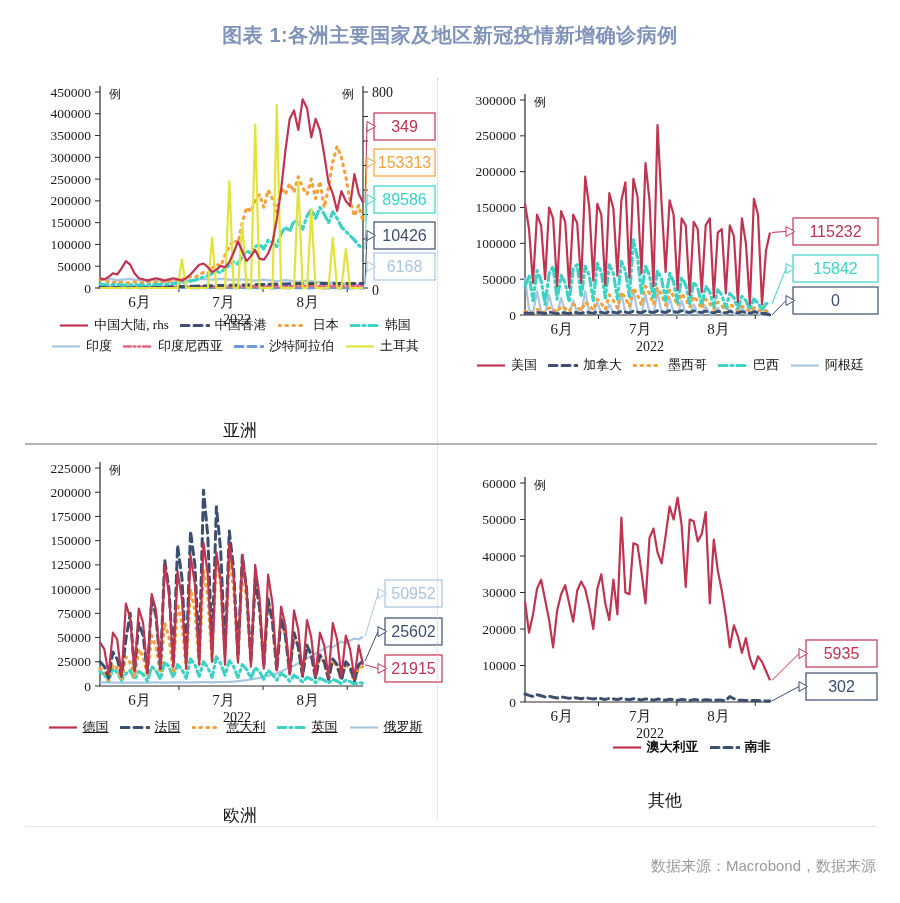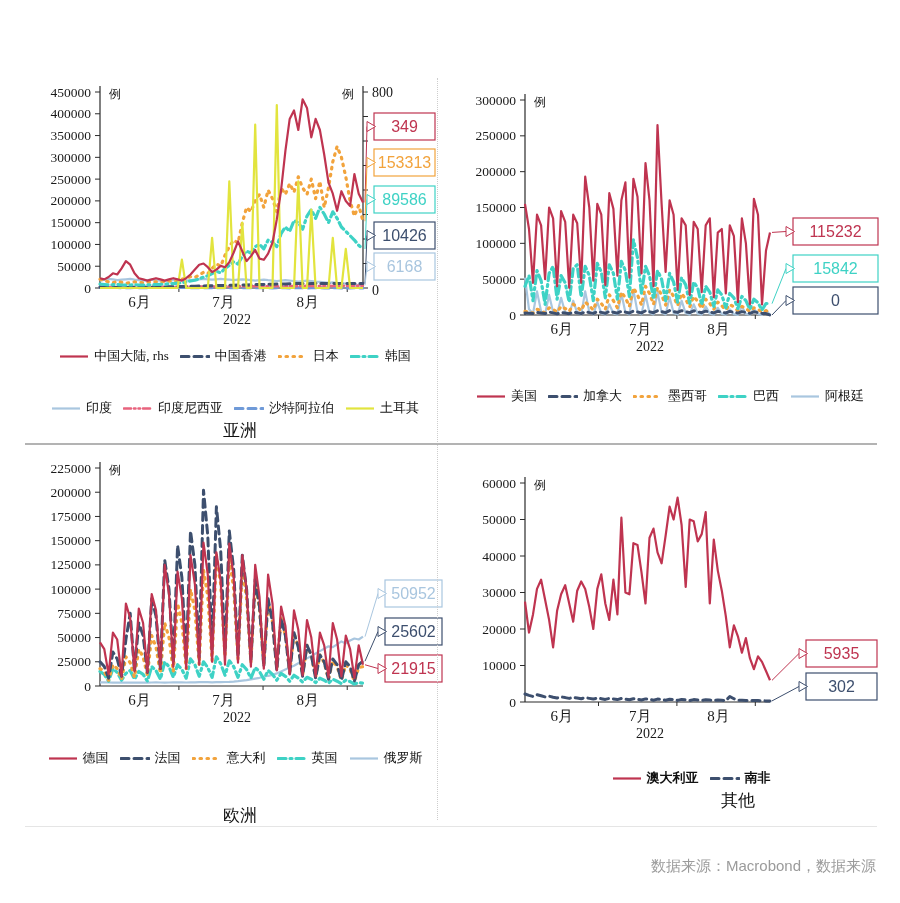--- a/index.html
+++ b/index.html
@@ -3,34 +3,35 @@
 <meta charset="utf-8">
 <style>
   html,body{margin:0;padding:0;background:#fff;}
   .page{position:relative;width:900px;height:903px;background:#fff;font-family:"Liberation Sans",sans-serif;overflow:hidden;}
   .fig-title{position:absolute;top:22px;left:0;right:0;text-align:center;font-size:20px;font-weight:bold;color:#8093b8;letter-spacing:.5px;}
   #charts-svg{position:absolute;left:0;top:0;}
   .divider-v{position:absolute;left:437px;top:78px;height:742px;width:0;border-left:1px dotted #cdcdcd;}
   .divider-h1{position:absolute;left:25px;right:23px;top:443px;border-top:2px solid #b3b3b3;}
   .divider-h2{position:absolute;left:25px;right:23px;top:826px;border-top:1px solid #e5e5e5;}
   .panel-title{position:absolute;width:180px;text-align:center;font-size:17px;color:#111;font-family:"Liberation Serif",serif;}
-  #pt0{left:150px;top:419px;} #pt1{left:575px;top:406px;} #pt2{left:150px;top:804px;text-align:center;} #pt3{left:575px;top:789px;text-align:right;}
+  #pt0{left:150px;top:419px;} #pt1{left:575px;top:406px;} #pt2{left:150px;top:804px;text-align:center;} #pt3{left:575px;top:789px;}
   .legend{position:absolute;display:flex;flex-direction:column;gap:3px;font-family:"Liberation Serif",serif;font-size:13px;color:#111;}
-  .legend-row{display:flex;justify-content:center;align-items:center;gap:11px;white-space:nowrap;margin-top:31px;}
+  .legend-row{display:flex;justify-content:center;align-items:center;gap:11px;white-space:nowrap;}
   .legend-item{display:inline-flex;align-items:center;gap:5px;}
   #legend-0{left:40px;top:316px;width:390px;}
   #legend-1{left:470px;top:356px;width:400px;}
-  #legend-2{left:40px;top:718px;width:390px;}
+  #legend-2{left:40px;top:718px;width:390px;text-decoration:underline;}
   #legend-3{left:491px;top:738px;width:400px;font-weight:bold;}
   .source{position:absolute;right:24px;top:857px;font-size:15px;color:#9b9b9b;}
 </style>
 </head>
 <body>
 
 <div class="page">
+  <div class="fig-title">图表 1:各洲主要国家及地区新冠疫情新增确诊病例</div>
 
   <svg id="charts-svg" width="900" height="903">
       <g>
         <line x1="100" y1="86" x2="100" y2="288" stroke="#2b2b2b" stroke-width="1.2"></line>
         <line x1="100" y1="288" x2="363" y2="288" stroke="#2b2b2b" stroke-width="1.2"></line>
         <line x1="95" y1="288" x2="100" y2="288" stroke="#2b2b2b" stroke-width="1"></line>
         <text x="91" y="292.5" text-anchor="end" font-size="13.5" font-family="&quot;Liberation Serif&quot;,serif" fill="#1a1a1a">0</text>
         <line x1="95" y1="266.22222222222223" x2="100" y2="266.22222222222223" stroke="#2b2b2b" stroke-width="1"></line>
         <text x="91" y="270.72222222222223" text-anchor="end" font-size="13.5" font-family="&quot;Liberation Serif&quot;,serif" fill="#1a1a1a">50000</text>
         <line x1="95" y1="244.44444444444446" x2="100" y2="244.44444444444446" stroke="#2b2b2b" stroke-width="1"></line>

